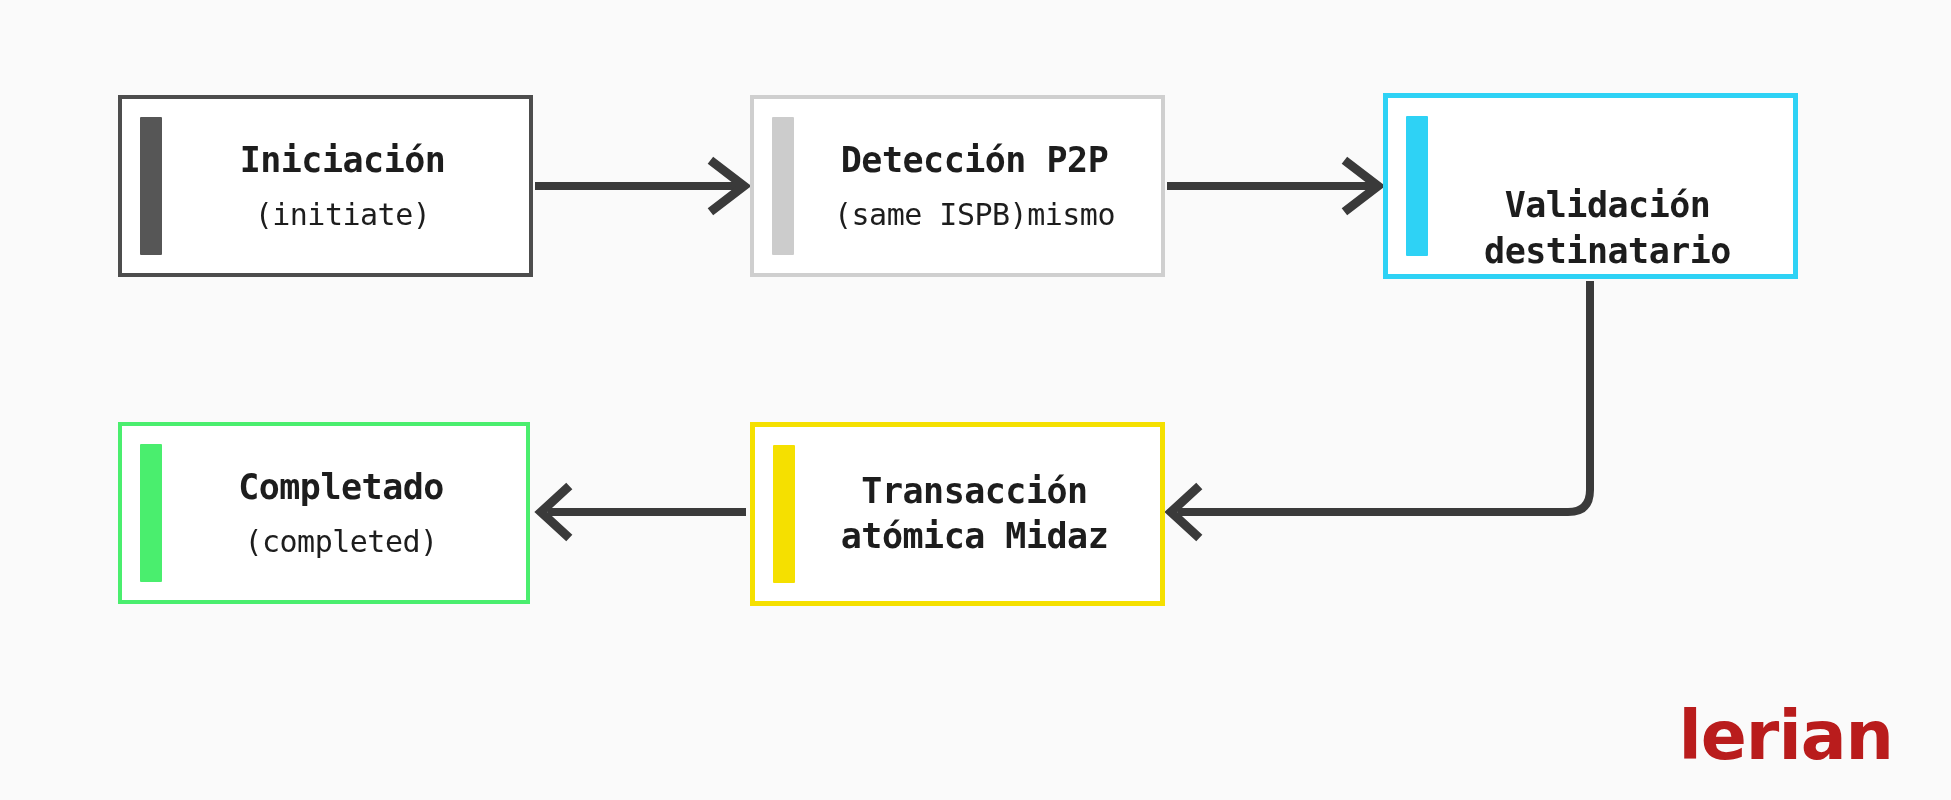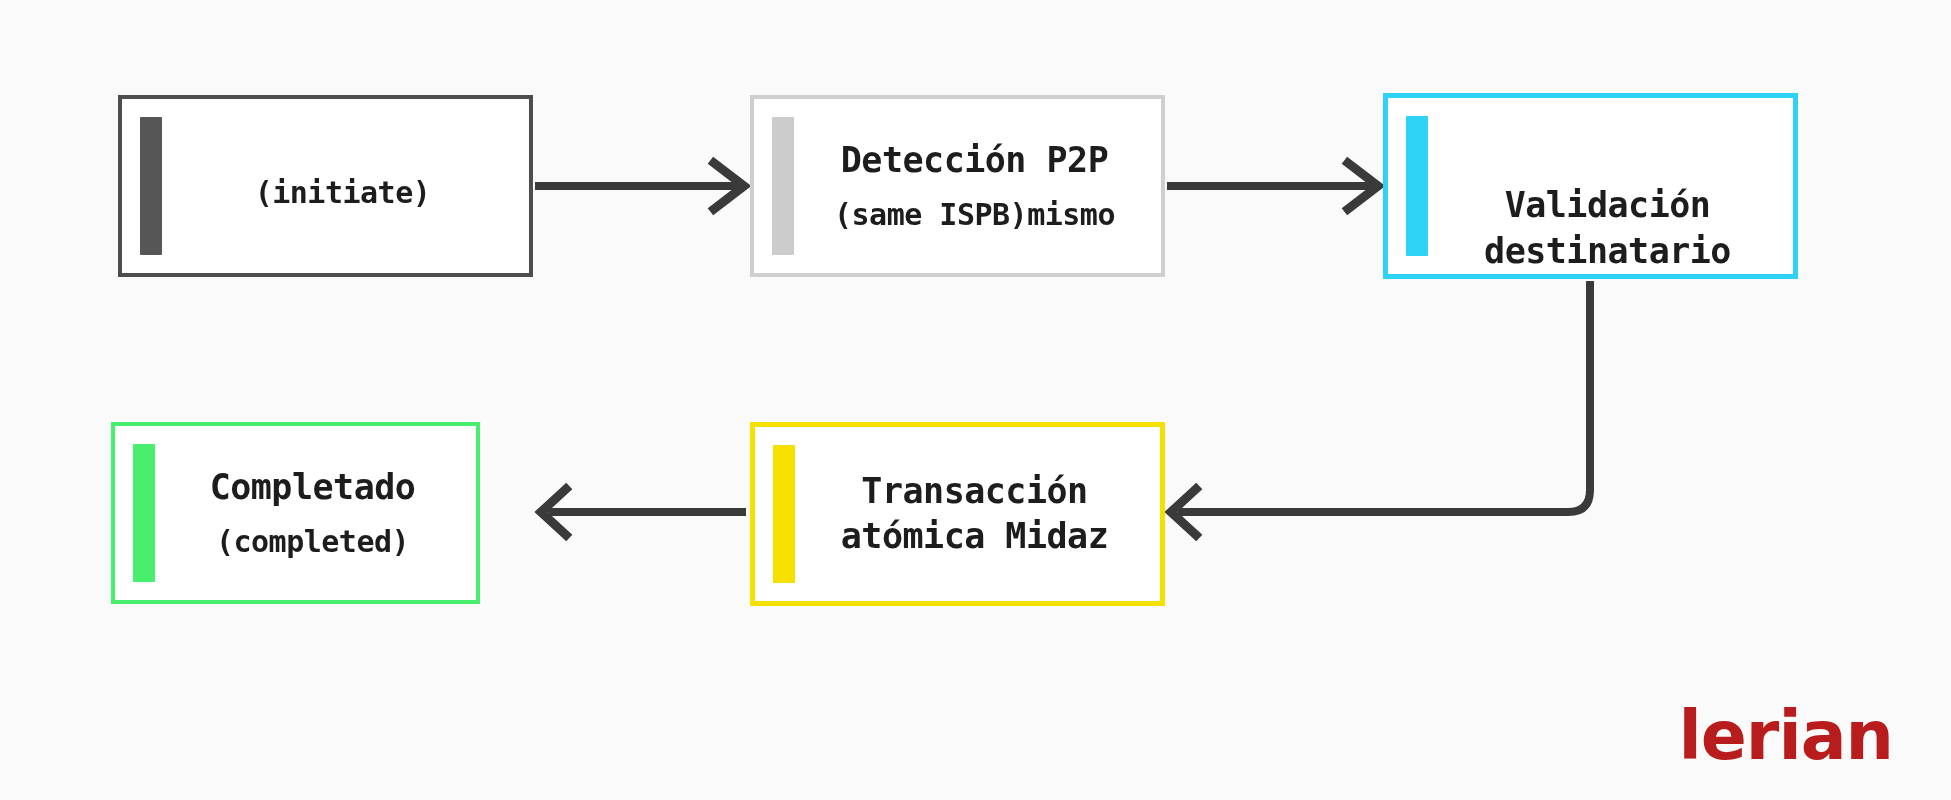--- a/index.html
+++ b/index.html
@@ -47,21 +47,21 @@
   }
   .node .title {
     font-weight: bold;
     font-size: 35px;
     line-height: 1.30;
     color: #1d1d1d;
     letter-spacing: -0.5px;
     white-space: pre;
   }
   .node .subtitle {
-    font-weight: bold;
+    font-weight: normal;
     font-size: 30px;
     line-height: 1.30;
     color: #1d1d1d;
     letter-spacing: -0.5px;
     margin-top: 12px;
     white-space: pre;
   }
 
   
   #node-initiate   { left: 118px;  top: 95px;  width: 415px; height: 182px;
@@ -69,21 +69,21 @@
   #node-initiate .accent   { left: 18px; top: 18px; bottom: 18px; background: #565656; }
 
   #node-detection  { left: 750px;  top: 95px;  width: 415px; height: 182px;
                      border: 4px solid #cfcfcf; }
   #node-detection .accent  { left: 18px; top: 18px; bottom: 18px; background: #cccccc; }
 
   #node-validation { left: 1383px; top: 93px;  width: 415px; height: 186px;
                      border: 5px solid #2ed2f5; justify-content: flex-end; }
   #node-validation .accent { left: 18px; top: 18px; bottom: 18px; background: #2ed2f5; }
 
-  #node-completed  { left: 111px;  top: 422px; width: 369px; height: 182px;
+  #node-completed  { left: 118px;  top: 422px; width: 412px; height: 182px;
                      border: 4px solid #4aee6e; }
   #node-completed .accent  { left: 18px; top: 18px; bottom: 18px; background: #4aee6e; }
 
   #node-atomic     { left: 750px;  top: 422px; width: 415px; height: 184px;
                      border: 5px solid #f5e000; }
   #node-atomic .accent     { left: 18px; top: 18px; bottom: 18px; background: #f5e000; }
 
   
   #logo {
     position: absolute;
@@ -121,20 +121,21 @@
 
     <g>
       <line x1="746" y1="512" x2="548" y2="512" stroke="#3a3a3a" stroke-width="8"></line>
       <polyline points="566,489 541,512 566,535" fill="none" stroke="#3a3a3a" stroke-width="9" stroke-linecap="square" stroke-linejoin="miter"></polyline>
     </g>
   </svg>
 
   <div class="node" id="node-initiate">
     <span class="accent"></span>
     <div class="labels">
+      <div class="title">Iniciación</div>
       <div class="subtitle">(initiate)</div>
     </div>
   </div>
 
   <div class="node" id="node-detection">
     <span class="accent"></span>
     <div class="labels">
       <div class="title">Detección P2P</div>
       <div class="subtitle">(same ISPB)mismo</div>
     </div>

